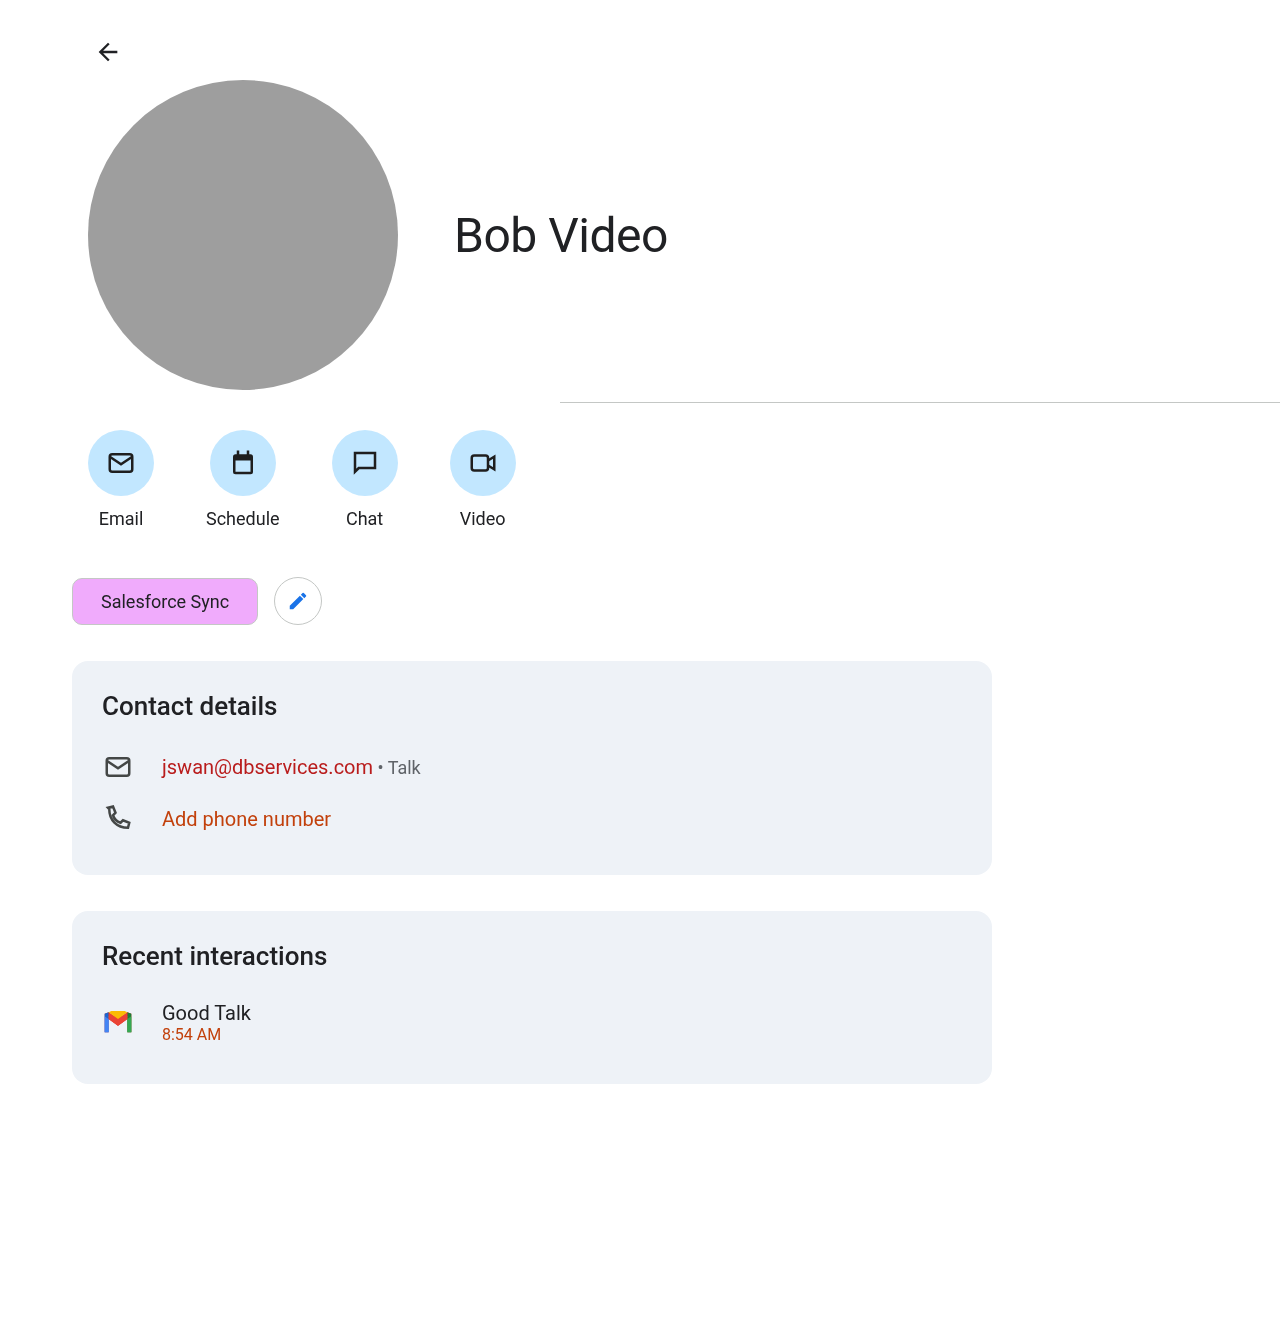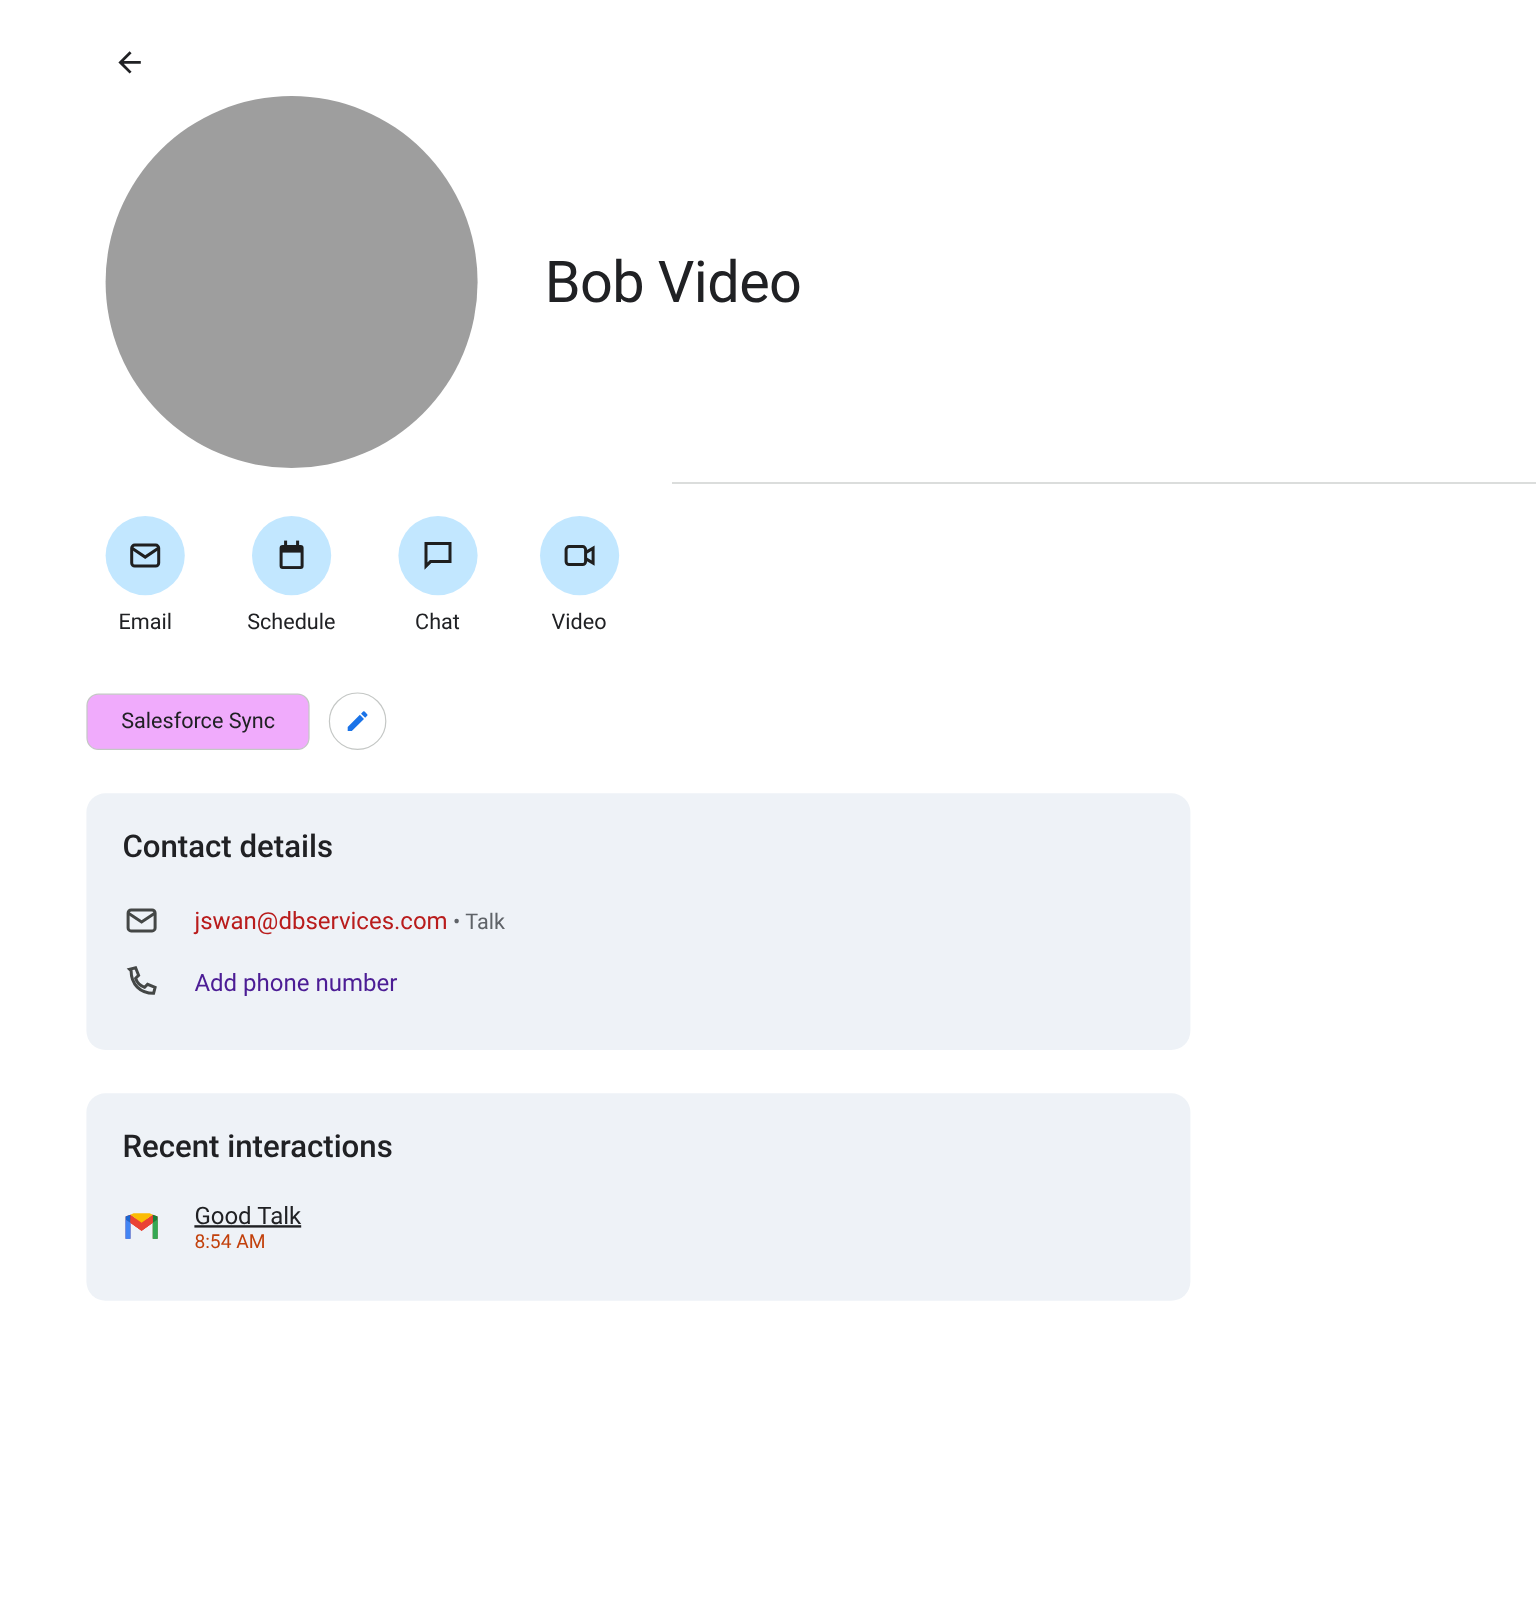--- a/index.html
+++ b/index.html
@@ -166,21 +166,21 @@
     .detail-text {
       font-size: 20px;
       color: #b91c1c;
     }
     .detail-type {
       font-size: 18px;
       color: #5f6368;
     }
     .detail-link {
       font-size: 20px;
-      color: #4c1d95;
+      color: #c2410c;
       cursor: pointer;
       text-decoration: none;
     }
     .interaction-row {
       display: flex;
       align-items: center;
       gap: 28px;
       padding: 10px 0;
       cursor: pointer;
     }
@@ -189,21 +189,20 @@
       height: 26px;
       flex-shrink: 0;
     }
     .interaction-content {
       display: flex;
       flex-direction: column;
     }
     .interaction-title {
       font-size: 20px;
       color: #202124;
-      text-decoration: underline;
     }
     .interaction-time {
       font-size: 16px;
       color: #c2410c;
     }
   </style>
 </head>
 <body>
 
 <div class="container">

